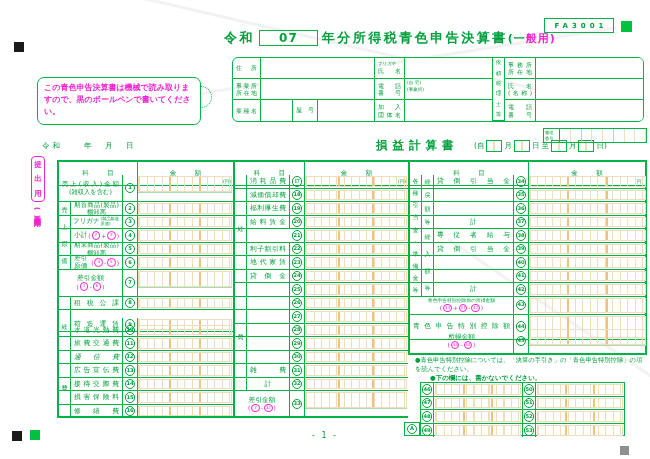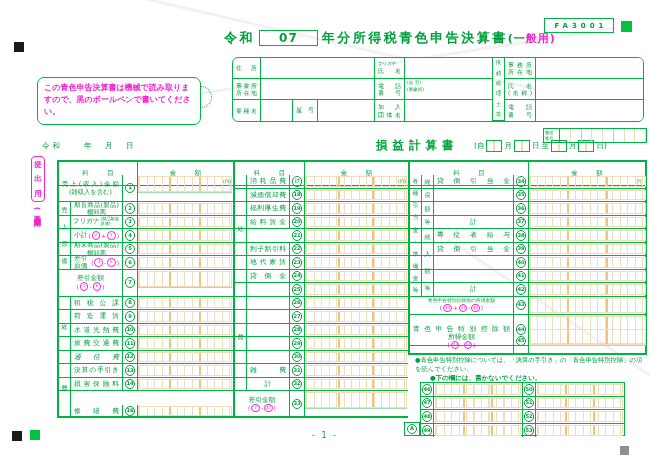--- a/index.html
+++ b/index.html
@@ -354,21 +354,21 @@
         </div>
         <div class="prow" style="top: 134.5px; height: 13.5px;">
           <div class="plab" style="left: 12px; width: 52px;">
             <div class="j">租税公課</div>
           </div>
           <div class="pnum" style="left: 64px;">
             <span class="cn">8</span>
           </div>
           <div class="pamt agrid" style="left: 79px; width: 94px;"></div>
         </div>
-        <div class="prow" style="top: 148px; height: 13.5px;">
+        <div class="prow" style="top: 156px; height: 13.5px;">
           <div class="plab" style="left: 12px; width: 52px;">
             <div class="j">荷造運賃</div>
           </div>
           <div class="pnum" style="left: 64px;">
             <span class="cn">9</span>
           </div>
           <div class="pamt agrid" style="left: 79px; width: 94px;"></div>
         </div>
         <div class="prow" style="top: 161.5px; height: 13.5px;">
           <div class="plab" style="left: 12px; width: 52px;">
@@ -392,33 +392,42 @@
           <div class="plab" style="left: 12px; width: 52px;">
             <div class="j">通信費</div>
           </div>
           <div class="pnum" style="left: 64px;">
             <span class="cn">12</span>
           </div>
           <div class="pamt agrid" style="left: 79px; width: 94px;"></div>
         </div>
         <div class="prow" style="top: 202px; height: 13.5px;">
           <div class="plab" style="left: 12px; width: 52px;">
-            <div class="j">決算の手引き</div>
+            <div class="j">広告宣伝費</div>
           </div>
           <div class="pnum" style="left: 64px;">
             <span class="cn">13</span>
           </div>
           <div class="pamt agrid" style="left: 79px; width: 94px;"></div>
         </div>
         <div class="prow" style="top: 215.5px; height: 13.5px;">
           <div class="plab" style="left: 12px; width: 52px;">
+            <div class="j">接待交際費</div>
+          </div>
+          <div class="pnum" style="left: 64px;">
+            <span class="cn">14</span>
+          </div>
+          <div class="pamt agrid" style="left: 79px; width: 94px;"></div>
+        </div>
+        <div class="prow" style="top: 229px; height: 13.5px;">
+          <div class="plab" style="left: 12px; width: 52px;">
             <div class="j">損害保険料</div>
           </div>
           <div class="pnum" style="left: 64px;">
-            <span class="cn">14</span>
+            <span class="cn">15</span>
           </div>
           <div class="pamt agrid" style="left: 79px; width: 94px;"></div>
         </div>
         <div class="prow" style="top: 242.5px; height: 13.5px;">
           <div class="plab" style="left: 12px; width: 52px;">
             <div class="j">修繕費</div>
           </div>
           <div class="pnum" style="left: 64px;">
             <span class="cn">16</span>
           </div>
@@ -685,21 +694,21 @@
               <span>-</span>
               <span class="cn s">42</span>
               <span>)</span>
             </div>
           </div>
           <div class="pnum" style="left: 104px;">
             <span class="cn">43</span>
           </div>
           <div class="pamt agrid" style="left: 119px; width: 117px;"></div>
         </div>
-        <div class="prow" style="top: 152.5px; height: 31px;">
+        <div class="prow" style="top: 152.5px; height: 25px;">
           <div class="plab" style="left: 0px; width: 104px;">
             <div class="j">青色申告特別控除額</div>
           </div>
           <div class="pnum" style="left: 104px;">
             <span class="cn">44</span>
           </div>
           <div class="pamt agrid" style="left: 119px; width: 117px;"></div>
         </div>
         <div class="prow" style="top: 166px; height: 27px;">
           <div class="plab" style="left: 0px; width: 104px;">

